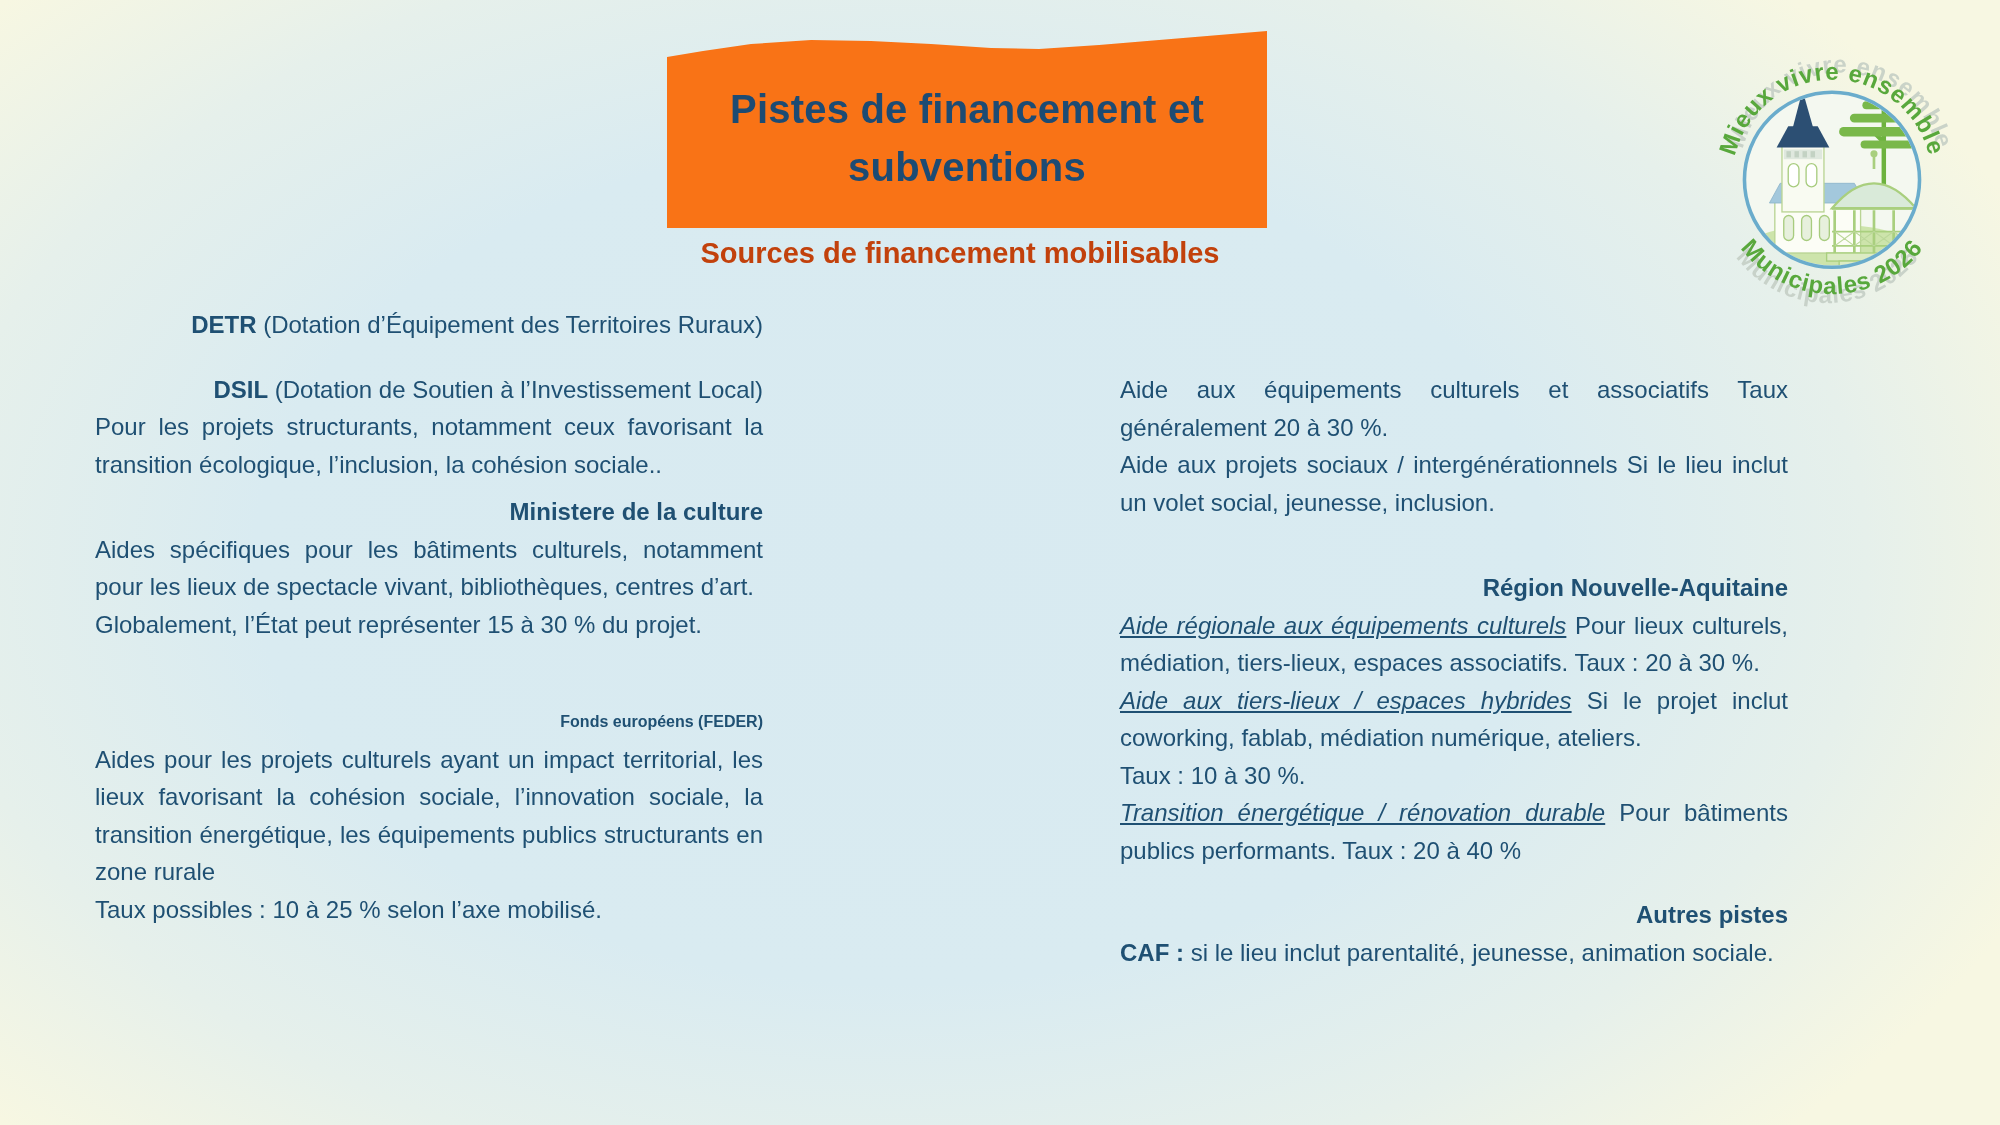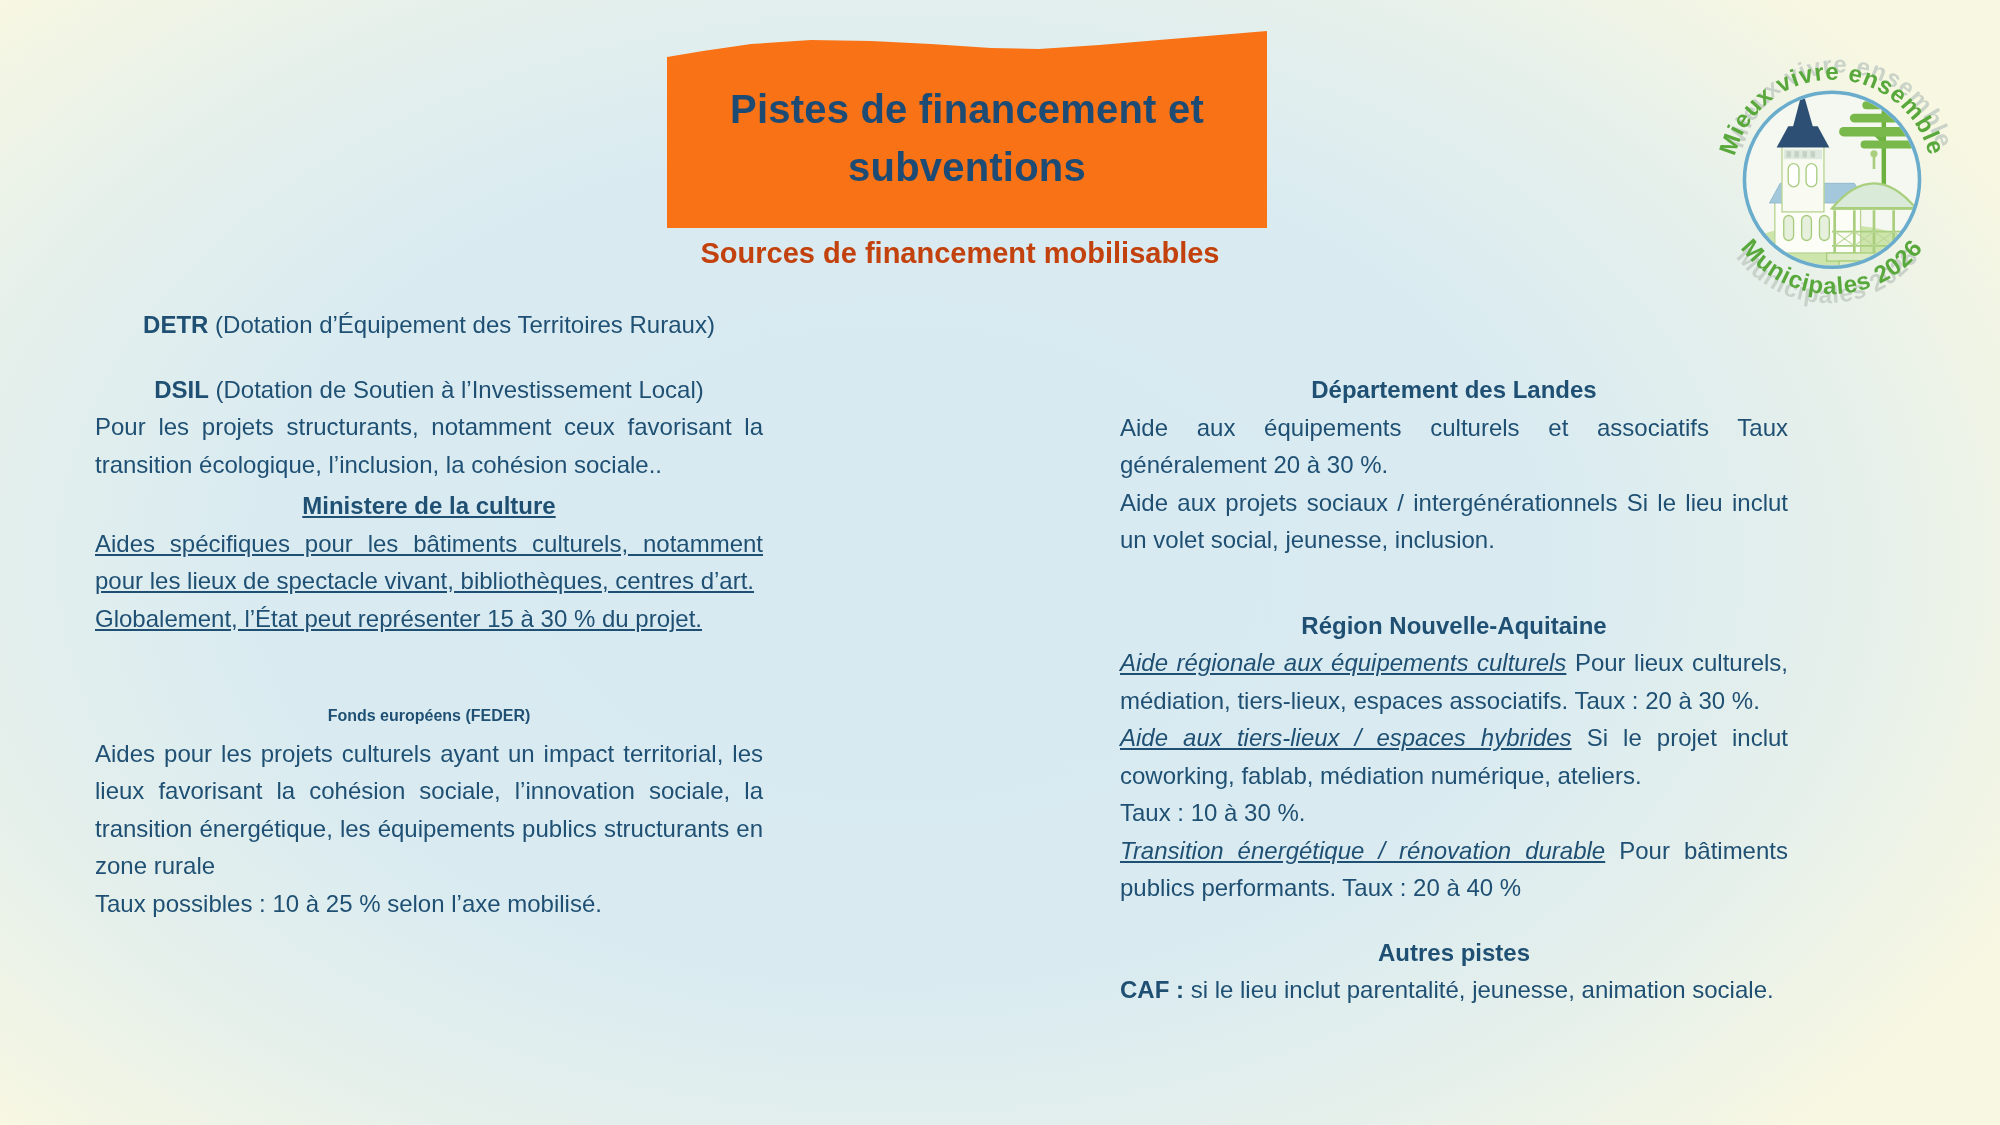--- a/index.html
+++ b/index.html
@@ -24,24 +24,24 @@
   }
   .subtitle{
     position:absolute;left:640px;top:237px;width:640px;text-align:center;
     font-size:29px;font-weight:bold;color:#c2410c;
   }
   
   .col{position:absolute;width:668px;color:#1f5073;font-size:24px;line-height:37.5px;}
   .col-left{left:95px;top:306px;}
   .col-right{left:1120px;top:371px;}
   .para{margin:0;text-align:justify;text-justify:inter-word;}
-  .para.heading,.para.lead{text-align:center;}
+  .para.heading,.para.lead{text-align:right;}
   .heading-lg b{font-size:16px;}
   .col-left .sec-dsil{margin-top:27px;}
-  .col-left .sec-ministere{margin-top:4px;text-decoration:underline;}
+  .col-left .sec-ministere{margin-top:10px;}
   .col-left .sec-feder{margin-top:57px;}
   .col-right .sec-region{margin-top:48px;}
   .col-right .sec-autres{margin-top:27px;}
   .para i{font-style:italic;text-decoration:underline;}
   
   .logo{position:absolute;left:1698px;top:26px;width:268px;height:295px;}
   .arc-text{font-family:"Liberation Sans",sans-serif;font-weight:bold;font-size:27px;letter-spacing:1px;}
   .arc-green{fill:#58a83c;}
   .arc-shadow{fill:#c3cdc4;opacity:.85;}
 </style>
@@ -139,21 +139,20 @@
       <p class="para"><span>Globalement, l’État peut représenter 15 à 30 % du projet.</span></p>
     </div>
     <div class="section sec-feder">
       <p class="para heading heading-lg"><b>Fonds européens (FEDER)</b></p>
       <p class="para"><span>Aides pour les projets culturels ayant un impact territorial, les lieux favorisant la cohésion sociale, l’innovation sociale, la transition énergétique, les équipements publics structurants en zone rurale</span></p>
       <p class="para"><span>Taux possibles : 10 à 25 % selon l’axe mobilisé.</span></p>
     </div>
   </div>
 <div class="col col-right">
     <div class="section sec-landes">
-      <p class="para heading"><b>Département des Landes</b></p>
       <p class="para"><span>Aide aux équipements culturels et associatifs Taux généralement 20 à 30 %.</span></p>
       <p class="para"><span>Aide aux projets sociaux / intergénérationnels Si le lieu inclut un volet social, jeunesse, inclusion.</span></p>
     </div>
     <div class="section sec-region">
       <p class="para heading"><b>Région Nouvelle-Aquitaine</b></p>
       <p class="para"><i>Aide régionale aux équipements culturels</i><span> Pour lieux culturels, médiation, tiers-lieux, espaces associatifs. Taux : 20 à 30 %.</span></p>
       <p class="para"><i>Aide aux tiers-lieux / espaces hybrides</i><span> Si le projet inclut coworking, fablab, médiation numérique, ateliers.</span></p>
       <p class="para"><span>Taux : 10 à 30 %.</span></p>
       <p class="para"><i>Transition énergétique / rénovation durable</i><span> Pour bâtiments publics performants. Taux : 20 à 40 %</span></p>
     </div>

